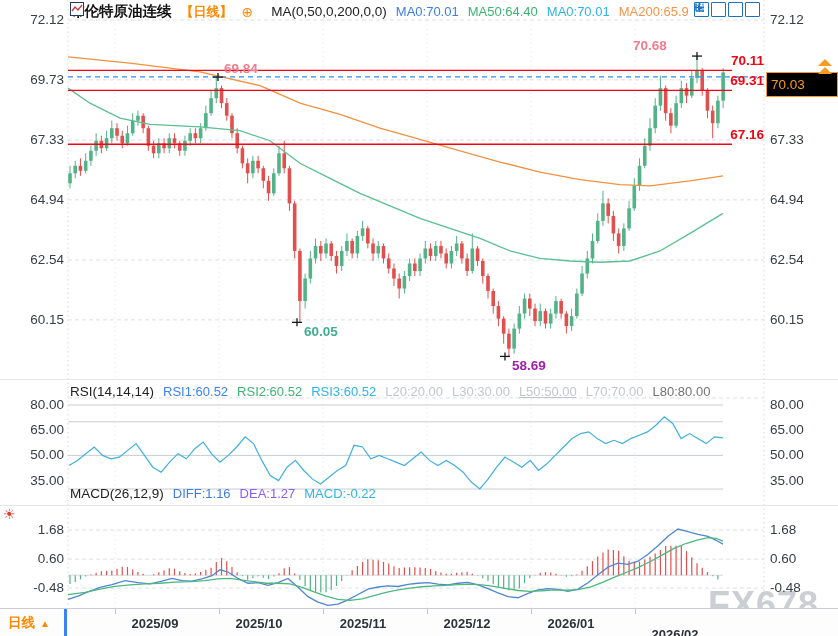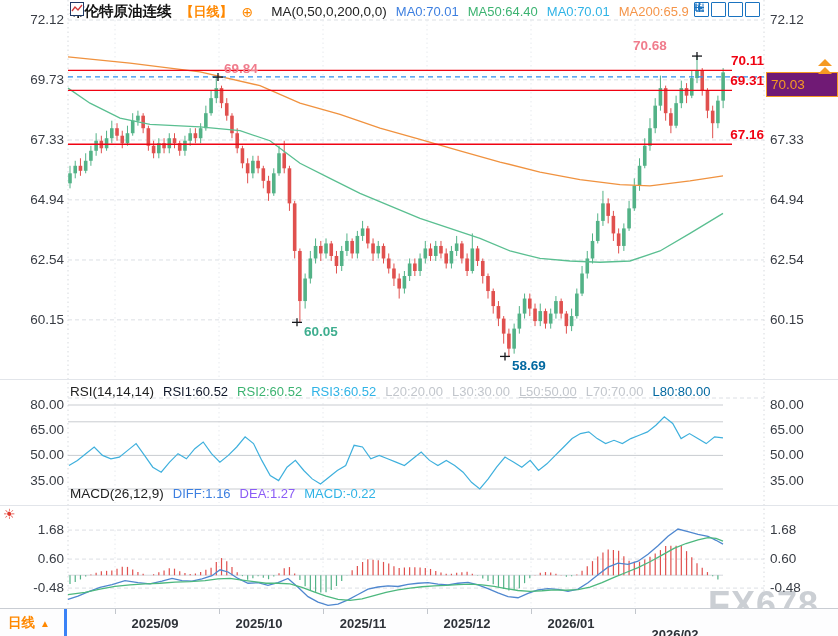--- a/index.html
+++ b/index.html
@@ -14,21 +14,21 @@
   .maset{color:#222;font-size:13.5px;}
   .leg{font-size:13px;}
   .ax{font-size:13.5px;color:#383c44;line-height:14px;}
   .axl{width:64px;text-align:right;}
   .axr{left:770px;text-align:left;}
   .lvl{font-size:13.5px;font-weight:bold;color:#f00312;width:96px;text-align:right;}
   .ann{font-size:13.5px;font-weight:bold;}
   .toolbar{display:flex;gap:2px;}
   .tbtn{width:13px;height:13px;border:1px solid #1a73c0;border-radius:1px;background:#fff;
         display:flex;align-items:center;justify-content:center;}
-  .pricebox{border:1.5px solid #f59a23;color:#f59a23;font-size:13.5px;background:#701a75;
+  .pricebox{border:1.5px solid #f59a23;color:#f59a23;font-size:13.5px;background:#000000;
             padding:4px 0 4px 4px;width:66px;}
   .upar{width:0;height:0;border-left:7px solid transparent;border-right:7px solid transparent;
         border-bottom:7px solid #f59a23;}
   .footer{top:608px;left:0;width:838px;height:28px;background:#fdfdfe;border-top:1px solid #c9cdd3;}
   .fmonth{font-size:13px;font-weight:bold;color:#2e3238;width:70px;text-align:center;top:7px;}
   .periodcell{left:0;top:0;width:67px;height:28px;border-right:3px solid #3b82f6;
               display:flex;align-items:center;gap:5px;padding-left:8px;box-sizing:border-box;}
   .periodtxt{color:#ff8800;font-weight:bold;font-size:13.5px;}
   .ptri{color:#ff8800;font-size:10px;}
   .wm{font-size:36px;font-weight:bold;color:#c3c7cd;letter-spacing:1px;opacity:.85;}
@@ -511,28 +511,28 @@
     <span class="tbtn">
       <svg width="11" height="11">
           <path d="M9 1.5 V10 M1.5 5.5 H7 M7 5.5 l-1.8-1.5 M7 5.5 l-1.8 1.5" stroke="#1a73c0" fill="none"></path>
         </svg>
       </span>
   </div>
 
   <div class="abs hdr" style="left:70px;top:384px;">
     <span class="maset">RSI(14,14,14)</span>
     <span id="rsi-legend" class="hdr">
-        <span class="leg" style="color: #0f172a;">RSI1:60.52</span>
+        <span class="leg" style="color: #3b82f6;">RSI1:60.52</span>
         <span class="leg" style="color: rgb(60, 179, 113);">RSI2:60.52</span>
         <span class="leg" style="color: rgb(47, 179, 230);">RSI3:60.52</span>
         <span class="leg" style="color: rgb(194, 198, 204);">L20:20.00</span>
         <span class="leg" style="color: rgb(194, 198, 204);">L30:30.00</span>
         <span class="leg" style="color: rgb(194, 198, 204); text-decoration: underline;">L50:50.00</span>
         <span class="leg" style="color: rgb(194, 198, 204); text-align: center;">L70:70.00</span>
-        <span class="leg" style="color: #0369a1;">L80:80.00</span>
+        <span class="leg" style="color: #737373;">L80:80.00</span>
       </span>
   </div>
 
   <div class="abs hdr" style="left:70px;top:486px;">
     <span class="maset">MACD(26,12,9)</span>
     <span id="macd-legend" class="hdr">
         <span class="leg" style="color: rgb(61, 127, 224);">DIFF:1.16</span>
         <span class="leg" style="color: #8b5cf6;">DEA:1.27</span>
         <span class="leg" style="color: rgb(47, 179, 230);">MACD:-0.22</span>
       </span>
@@ -582,21 +582,21 @@
       <div class="abs ax axr" style="top: 132.989px;">67.33</div>
       <div class="abs ax axr" style="top: 192.859px;">64.94</div>
       <div class="abs ax axr" style="top: 252.979px;">62.54</div>
       <div class="abs ax axr" style="top: 312.849px;">60.15</div>
       <div class="abs lvl" style="left: 668px; top: 53.3505px;">70.11</div>
       <div class="abs lvl" style="left: 668px; top: 73.3905px;">69.31</div>
       <div class="abs lvl" style="left: 668px; top: 127.248px;">67.16</div>
       <div class="abs ann" style="left: 224px; top: 61.114px; color: rgb(240, 124, 140);">69.84</div>
       <div class="abs ann" style="left: 633px; top: 38.072px; color: rgb(240, 124, 140);">70.68</div>
       <div class="abs ann" style="left: 304px; top: 324.353px; color: rgb(63, 174, 143);">60.05</div>
-      <div class="abs ann" style="left: 512px; top: 358.421px; color: #0369a1;">58.69</div>
+      <div class="abs ann" style="left: 512px; top: 358.421px; color: #a21caf;">58.69</div>
       <div class="abs ax axl" style="left: 0px; top: 398px;">80.00</div>
       <div class="abs ax axr" style="top: 398px;">80.00</div>
       <div class="abs ax axl" style="left: 0px; top: 423.2px;">65.00</div>
       <div class="abs ax axr" style="top: 423.2px;">65.00</div>
       <div class="abs ax axl" style="left: 0px; top: 448.4px;">50.00</div>
       <div class="abs ax axr" style="top: 448.4px;">50.00</div>
       <div class="abs ax axl" style="left: 0px; top: 473.6px;">35.00</div>
       <div class="abs ax axr" style="top: 473.6px;">35.00</div>
       <div class="abs ax axl" style="left: 0px; top: 523.092px;">1.68</div>
       <div class="abs ax axr" style="top: 523.092px;">1.68</div>

